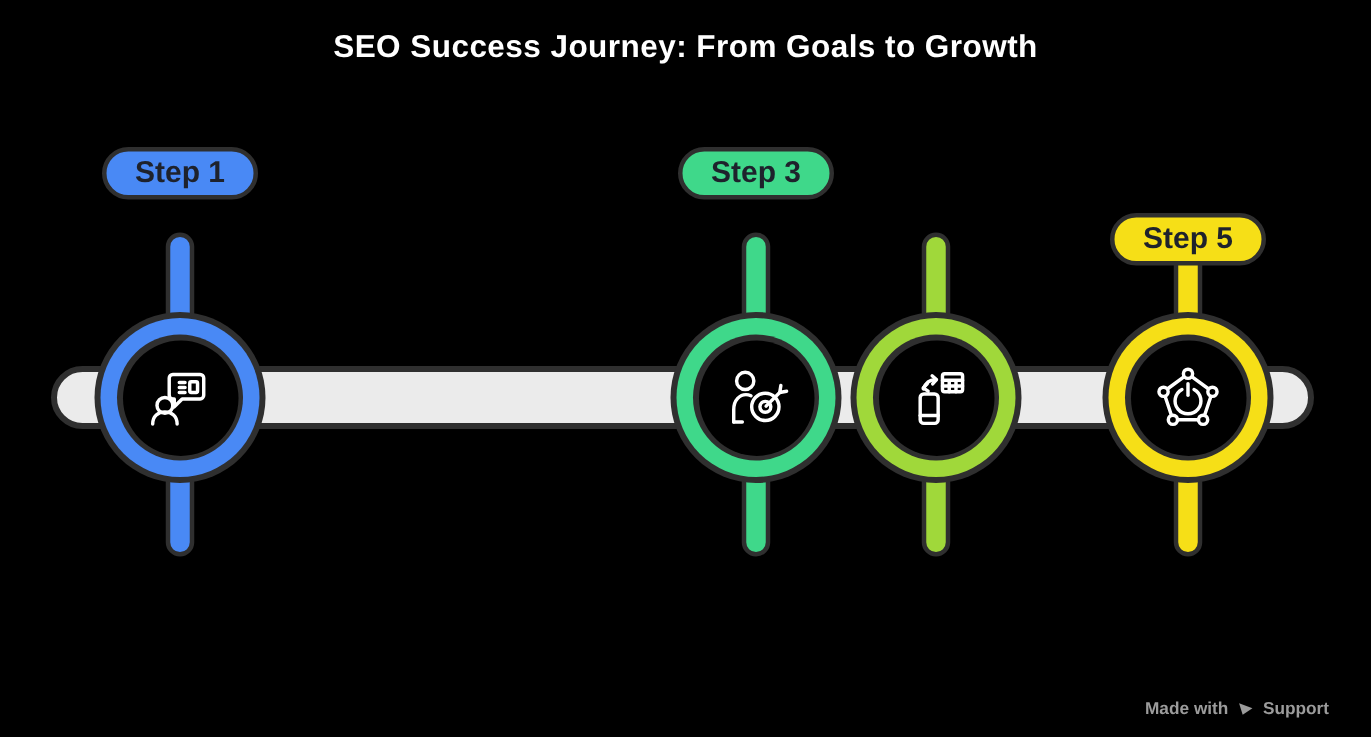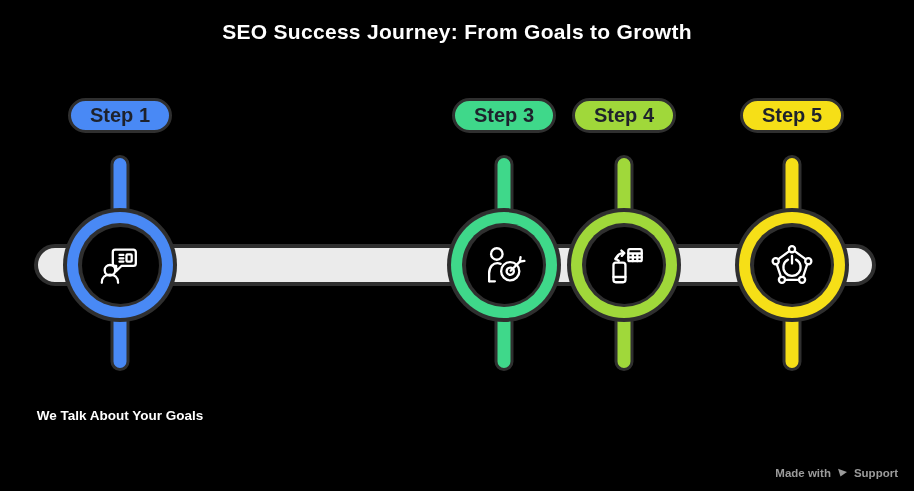--- a/index.html
+++ b/index.html
@@ -41,21 +41,21 @@
   .icon path, .icon rect, .icon circle {
     fill:none; stroke:#ffffff; stroke-width:2.4; stroke-linecap:round; stroke-linejoin:round;
   }
   .icon .nodefill { fill:#000; }
   .label {
     position:absolute; top:392px; left:50%; transform:translateX(-50%);
     width:170px; height:46px; display:flex; align-items:center; justify-content:center;
     text-align:center; color:#ffffff; font-size:13.5px; font-weight:bold; line-height:19px; z-index:2;
   }
   .watermark {
-    position:absolute; right:16px; bottom:12px; display:flex; align-items:center; gap:5px;
+    position:absolute; right:28px; bottom:12px; display:flex; align-items:center; gap:5px;
     color:#9B9B9B; font-size:11.5px; font-weight:600;
   }
   .watermark svg { width:13px; height:13px; display:block; }
 </style>
 </head>
 <body>
 
 <div class="stage">
 
   <div class="title">SEO Success Journey: From Goals to Growth</div>
@@ -75,21 +75,20 @@
               <path d="M23.5 13.5 h4 M23.5 17 h4 M23.5 20.5 h4"></path>
               <rect x="30.8" y="13" width="5.4" height="7.5" rx="1"></rect>
               <circle cx="13.5" cy="29.5" r="5.5"></circle>
               <path d="M5 42.5 c0 -5.5 3.8 -8.5 8.5 -8.5 s8.5 3 8.5 8.5"></path>
             </svg>
           </span>
         </div>
           </div>
       </div>
     </div>
-    <div class="label">We Talk About Your Goals</div>
   </div>
 
 
   <div class="step step3">
     <div class="badge" style="background-color: rgb(63, 216, 138);">Step 3</div>
     <div class="connector" style="background-color: rgb(63, 216, 138);"></div>
     <div class="node">
       <div class="node-ring" style="background-color: rgb(63, 216, 138);">
         <div class="node-inner">
             <div class="node-core">
@@ -104,21 +103,20 @@
               <path d="M40.5 20.5 l0.8 -4.8 M40.5 20.5 l4.8 -0.8"></path>
             </svg>
           </span>
         </div>
           </div>
       </div>
     </div>
   </div>
 
   <div class="step step4">
-    <div class="badge" style="background-color: rgb(160, 216, 58);">Step 4</div>
     <div class="connector" style="background-color: rgb(160, 216, 58);"></div>
     <div class="node">
       <div class="node-ring" style="background-color: rgb(160, 216, 58);">
         <div class="node-inner">
             <div class="node-core">
           <span class="icon">
             <svg viewBox="0 0 48 48">
               <rect x="13" y="21.5" width="12.5" height="20.5" rx="2.5"></rect>
               <path d="M13 36.5 h12.5"></path>
               <rect x="28.5" y="7.5" width="14" height="12.5" rx="1.5"></rect>
@@ -128,21 +126,21 @@
               <path d="M17.9 14.4 l-2.8 2.9 3.4 2.3"></path>
             </svg>
           </span>
         </div>
           </div>
       </div>
     </div>
   </div>
 
   <div class="step step5">
-    <div class="badge" style="background-color: rgb(246, 223, 23);">Step 5</div>
+    <div class="badge" style="background-color: rgb(246, 223, 23); margin-top: 44px;">Step 5</div>
     <div class="connector" style="background-color: rgb(246, 223, 23);"></div>
     <div class="node">
       <div class="node-ring" style="background-color: rgb(246, 223, 23);">
         <div class="node-inner">
             <div class="node-core">
           <span class="icon">
             <svg viewBox="0 0 48 48">
               <path d="M24 7.5 L41 20 L34.5 39.5 L13.5 39.5 L7 20 Z"></path>
               <path d="M19.8 18.4 a9 9 0 1 0 8.4 0"></path>
               <path d="M24 14.5 v8"></path>

